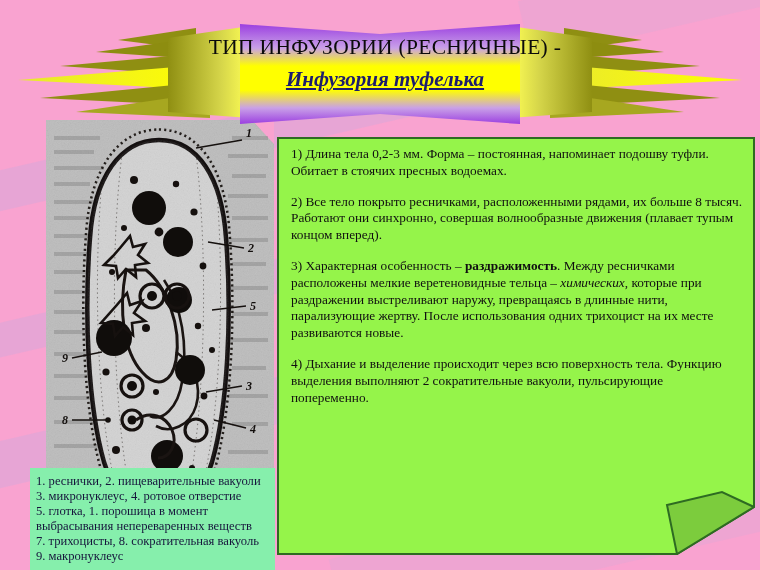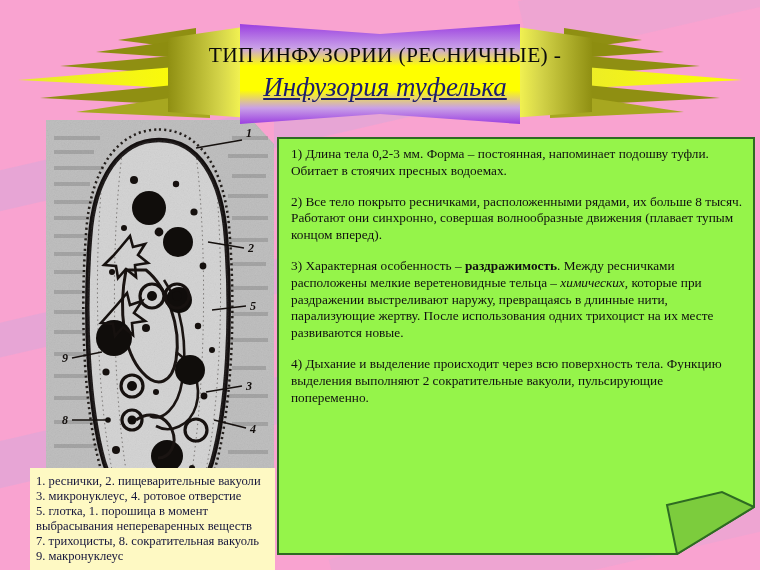--- a/index.html
+++ b/index.html
@@ -14,46 +14,46 @@
   #bg .b1{left:-260px;top:150px;width:700px;height:40px;transform:rotate(-13deg);}
   #bg .b2{left:-280px;top:300px;width:760px;height:34px;transform:rotate(-13deg);}
   #bg .b3{left:-300px;top:430px;width:700px;height:46px;transform:rotate(-13deg);}
   #bg .b4{left:330px;top:500px;width:520px;height:70px;transform:rotate(-13deg);opacity:.35;}
   #bg .b5{left:520px;top:-40px;width:360px;height:60px;transform:rotate(-13deg);opacity:.35;}
 
   
   #banner{position:absolute;left:0;top:20px;width:760px;height:112px;z-index:5;}
   #banner svg{display:block;}
   .ttl-wrap{
-    position:absolute;left:150px;top:20px;width:470px;
+    position:absolute;left:150px;top:12px;width:470px;
     text-align:center;z-index:6;pointer-events:none;
   }
   .ttl-main{
     font-size:21.5px;font-weight:normal;color:#0b0b0b;
     letter-spacing:.3px;line-height:30px;white-space:nowrap;
     font-family:"Liberation Serif", serif;
   }
   .ttl-sub{
-    font-size:27px;font-weight:normal;font-style:italic;
+    font-size:21px;font-weight:bold;font-style:italic;
     color:#1c1c6e;text-decoration:underline;line-height:30px;
     margin-top:2px;white-space:nowrap;
     font-family:"Liberation Serif", serif;
   }
 
   
   #photo{
     position:absolute;left:46px;top:120px;width:228px;height:412px;z-index:3;
     background:#b9b9b9;overflow:hidden;
   }
   #photo svg{display:block;}
 
   
   #legend{
     position:absolute;left:30px;top:468px;width:245px;height:102px;
-    background:#fef9c3;z-index:6;
+    background:#86efac;z-index:6;
     padding:6px 4px 0 6px;box-sizing:border-box;
   }
   #legend .ln{
     font-size:12.6px;line-height:14.9px;color:#16163c;white-space:nowrap;
     font-family:"Liberation Serif", serif;
   }
 
   
   #green{
     position:absolute;left:277px;top:137px;width:478px;height:418px;z-index:4;padding-left:8px;

